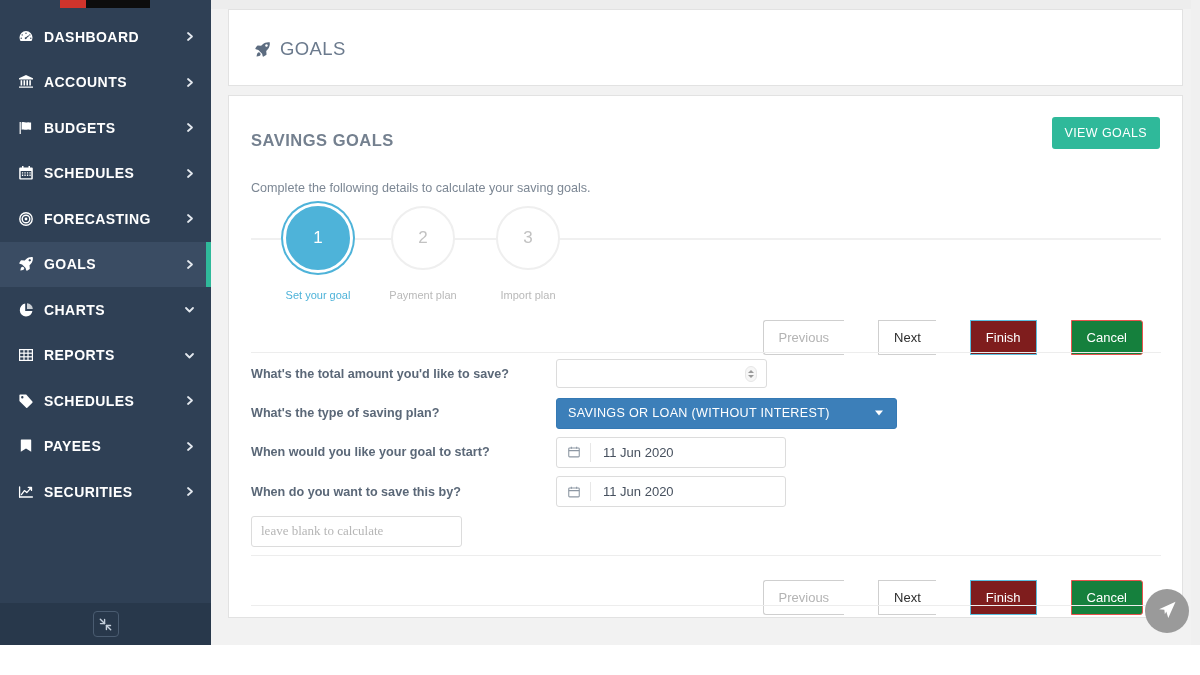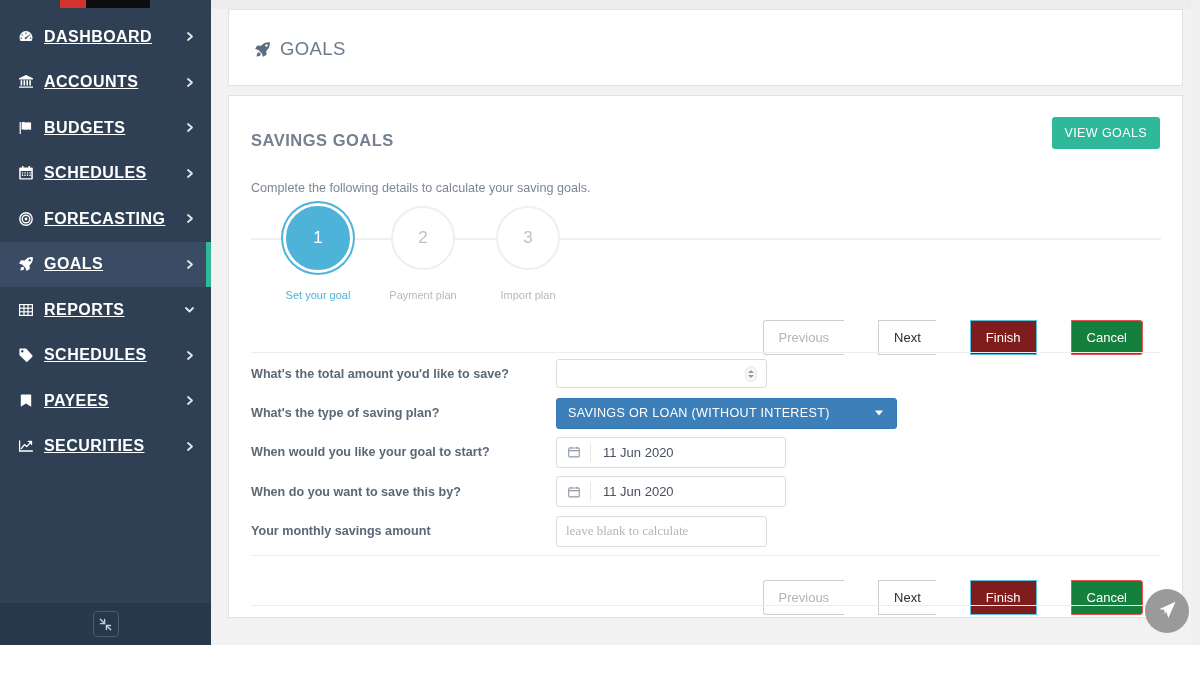--- a/index.html
+++ b/index.html
@@ -67,26 +67,25 @@
   }
   .sb-ico {
     width: 26px;
     display: flex; align-items: center; justify-content: flex-start;
     flex: 0 0 26px;
     color: #ffffff;
   }
   .sb-ico svg { display: block; }
   .sb-label {
     flex: 1;
-    font-size: 16px;
+    font-size: 14px;
     font-weight: bold;
     letter-spacing: 0.45px;
     color: #ffffff;
     white-space: nowrap;
-    text-decoration: underline;
   }
   .sb-caret {
     flex: 0 0 auto;
     color: #e3e8ee;
     display: flex; align-items: center;
   }
   .sb-caret svg { display: block; }
 
   .sb-footer {
     position: absolute;
@@ -468,20 +467,34 @@
             </svg>
         </span>
         <span class="sb-label">GOALS</span>
         <span class="sb-caret">
           <svg width="11" height="11" viewBox="0 0 11 11" fill="none" stroke="currentColor" stroke-width="1.8" stroke-linecap="round" stroke-linejoin="round">
               <polyline points="4,2 8,5.5 4,9"></polyline>
             </svg>
         </span>
       </div>
 
+      <div class="sb-item">
+        <span class="sb-ico">
+          <svg width="16" height="16" viewBox="0 0 16 16" fill="currentColor">
+              <path d="M7.2 1.6A6.5 6.5 0 0 0 8 14.5a6.5 6.5 0 0 0 6.4-5.4H7.2V1.6z"></path>
+              <path d="M9 1.2v5.9h5.8A6.1 6.1 0 0 0 9 1.2z" opacity=".75"></path>
+            </svg>
+        </span>
+        <span class="sb-label">CHARTS</span>
+        <span class="sb-caret">
+          <svg width="11" height="11" viewBox="0 0 11 11" fill="none" stroke="currentColor" stroke-width="1.8" stroke-linecap="round" stroke-linejoin="round">
+              <polyline points="2,4 5.5,7.5 9,4"></polyline>
+            </svg>
+        </span>
+      </div>
 
       <div class="sb-item">
         <span class="sb-ico">
           <svg width="16" height="16" viewBox="0 0 16 16" fill="none" stroke="currentColor" stroke-width="1.2">
               <rect x="1.6" y="2.6" width="12.8" height="10.8"></rect>
               <line x1="1.6" y1="6.2" x2="14.4" y2="6.2"></line>
               <line x1="1.6" y1="9.8" x2="14.4" y2="9.8"></line>
               <line x1="6" y1="2.6" x2="6" y2="13.4"></line>
               <line x1="10" y1="2.6" x2="10" y2="13.4"></line>
             </svg>
@@ -657,21 +670,20 @@
                     <line x1="5" y1="2" x2="5" y2="4.4"></line>
                     <line x1="11" y1="2" x2="11" y2="4.4"></line>
                   </svg>
               </span>
               <span class="dv">11 Jun 2020</span>
             </div>
           </div>
         </div>
 
         <div class="frow">
-          <label class="flabel">Your monthly savings amount</label>
           <div class="fctl">
             <input class="inp" type="text" style="height: 31px;" placeholder="leave blank to calculate">
           </div>
         </div>
 
       </form>
 
       <div class="divider" id="div-bot"></div>
 
       <div class="btn-row" id="btn-row-bottom">

